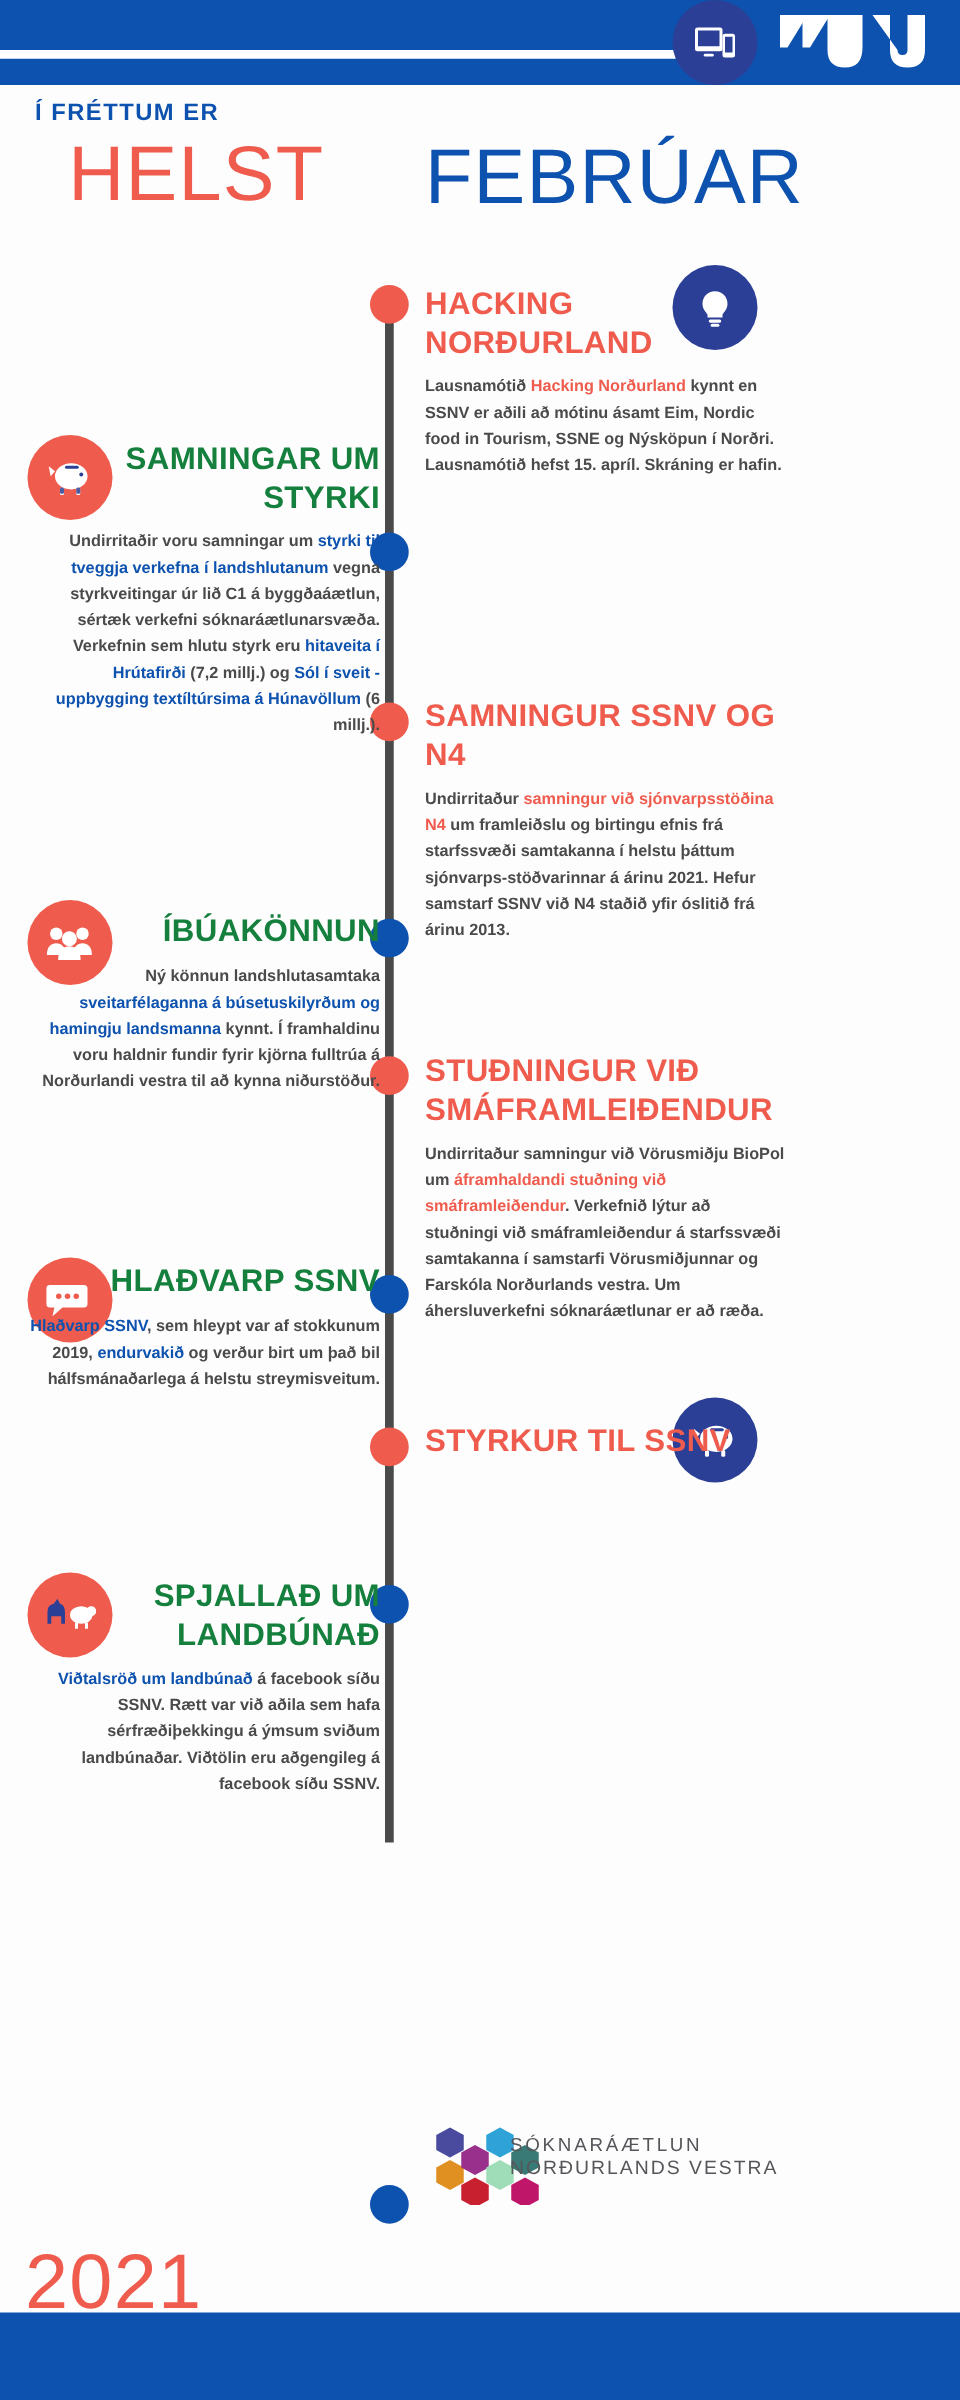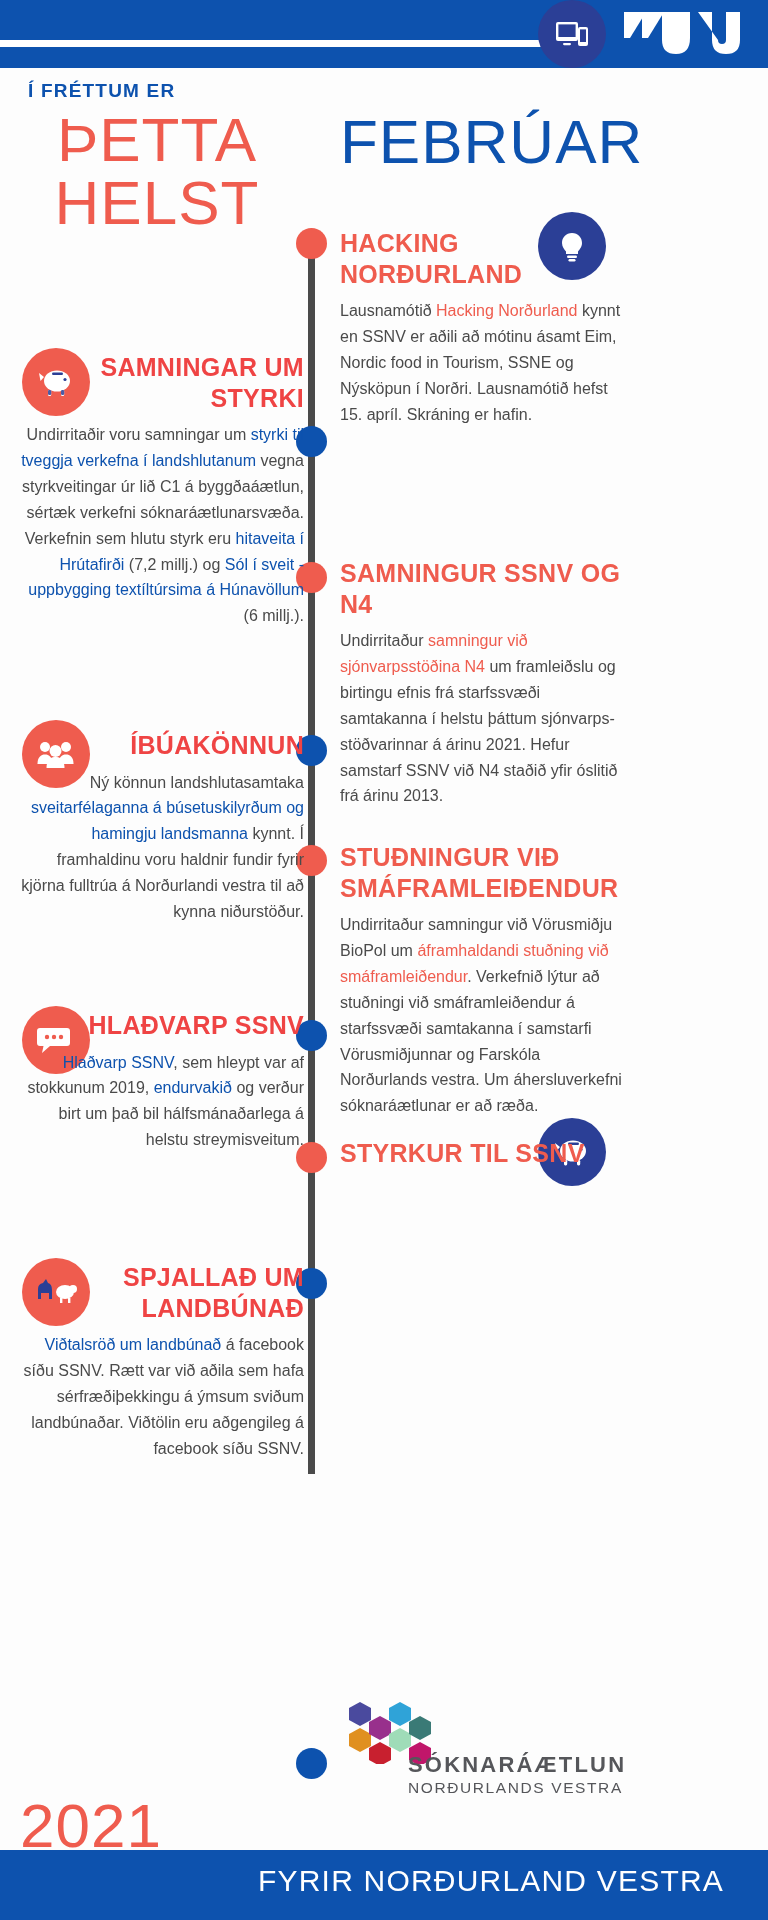--- a/index.html
+++ b/index.html
@@ -101,27 +101,27 @@
   .entry.left  { left: 14px;  width: 290px; text-align: right; }
 
   .e-head {
     font-size: 25px;
     font-weight: bold;
     line-height: 1.22;
     letter-spacing: 0.3px;
     margin-bottom: 9px;
   }
   .e-head.red  { color: #ef5c4e; }
-  .e-head.blue { color: #ef4444; }
+  .e-head.blue { color: #15803d; }
 
   .e-body {
-    font-size: 16px;
+    font-size: 13px;
     line-height: 1.62;
     color: #4a4a4a;
-    font-weight: 400;
+    font-weight: 700;
   }
   .hl-red  { color: #ef5c4e; }
   .hl-blue { color: #0d52ae; }
 
   
   .icon-circle {
     position: absolute;
     width: 68px;
     height: 68px;
     border-radius: 50%;
@@ -140,21 +140,21 @@
     width: 290px;
     height: 64px;
   }
   .sokn-text {
     position: absolute;
     left: 408px;
     top: 1708px;
     color: #55565a;
     line-height: 1.22;
   }
-  .sokn-t1 { font-size: 22px; font-weight: bold; letter-spacing: 2.2px; margin-top: 44px; }
+  .sokn-t1 { font-size: 15px; font-weight: normal; letter-spacing: 2.2px; }
   .sokn-t2 { font-size: 15.5px; font-weight: 400; letter-spacing: 1.6px; }
 
   
   .year {
     position: absolute;
     left: 20px;
     top: 1790px;
     font-size: 62px;
     color: #ef5c4e;
     font-weight: 400;
@@ -189,21 +189,20 @@
   <div class="header-rule"></div>
   <svg class="logo-ssnv" viewBox="0 0 130 52">
     <path d="M8 4 L30 4 L14 30 L8 30 Z" fill="#ffffff"></path>
     <path d="M26 4 L48 4 L32 30 L26 30 Z" fill="#ffffff"></path>
     <path d="M52 4 L74 4 L74 30 Q74 46 60 46 Q46 46 46 32 L46 4 L60 4 L60 32 Z" fill="#ffffff"></path>
     <path d="M82 4 L96 4 L96 32 Q96 46 110 46 Q124 46 124 32 L124 4 L110 4 L110 32 Q110 36 106 36 Q102 36 102 32 Z" fill="#ffffff"></path>
   </svg>
 
   <div class="kicker">Í FRÉTTUM ER</div>
   <div class="title-left">
-    <div>ÞETTA</div>
     <div>HELST</div>
   </div>
   <div class="title-right">FEBRÚAR</div>
 
   <div class="tl-line"></div>
 
   <div class="tl-dot dot-red" style="top:228px"></div>
   <div class="tl-dot dot-blue" style="top:426px"></div>
   <div class="tl-dot dot-red" style="top:562px"></div>
   <div class="tl-dot dot-blue" style="top:735px"></div>
@@ -334,15 +333,14 @@
     <polygon points="60,2 71,8 71,20 60,26 49,20 49,8" fill="#2fa3d8"></polygon>
     <polygon points="80,42 91,48 91,60 80,66 69,60 69,48" fill="#c0166a"></polygon>
   </svg>
   <div class="sokn-text">
     <div class="sokn-t1">SÓKNARÁÆTLUN</div>
     <div class="sokn-t2">NORÐURLANDS VESTRA</div>
   </div>
 
   <div class="footer-band"></div>
   <div class="year">2021</div>
-  <div class="footer-text">FYRIR NORÐURLAND VESTRA</div>
 
 </div>
 
 </body></html>

